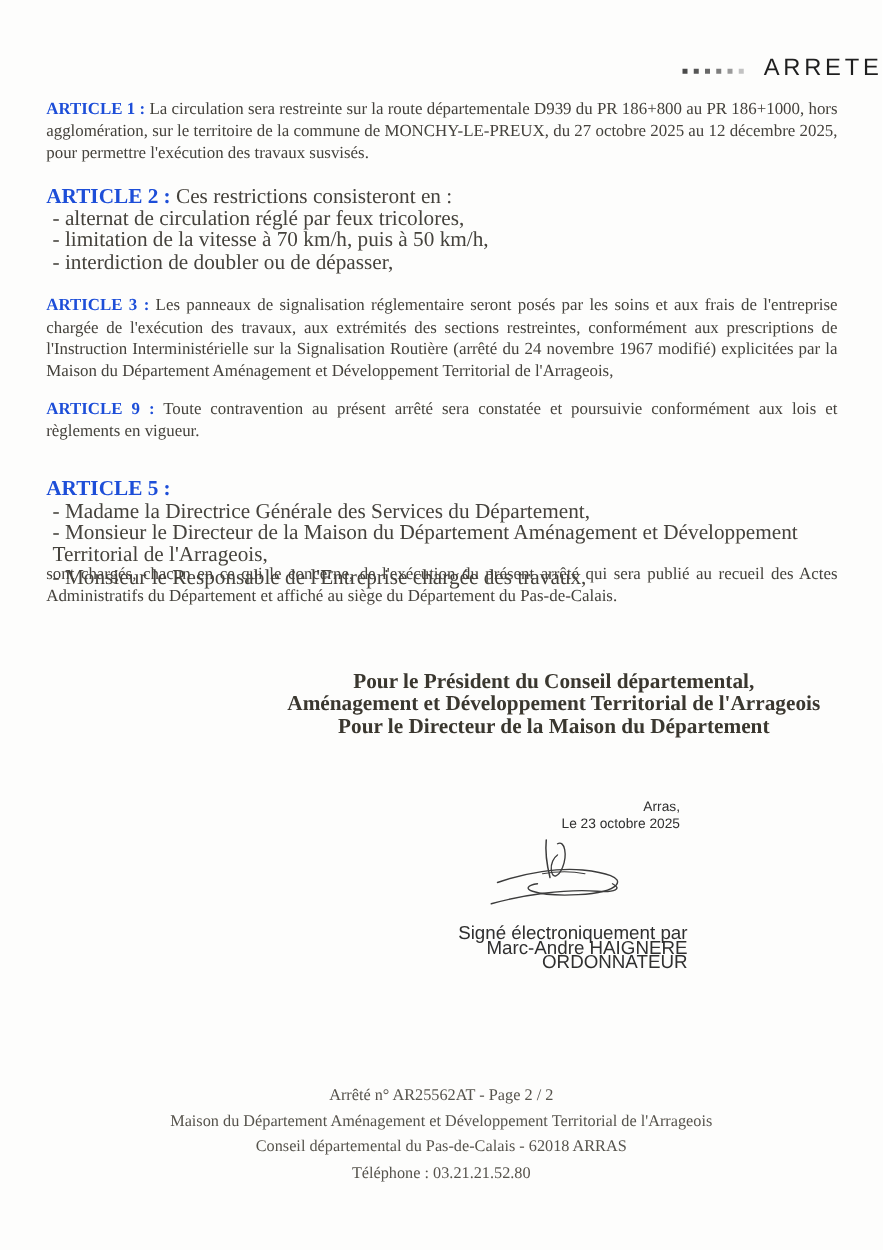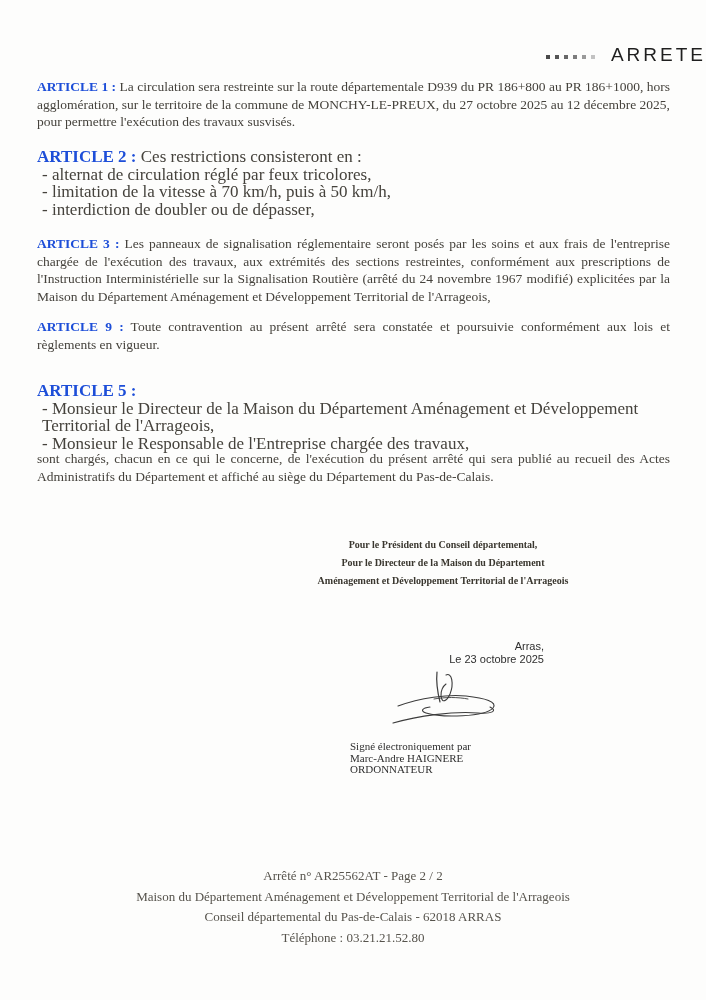--- a/index.html
+++ b/index.html
@@ -34,33 +34,33 @@
   .art-item { padding-left:5px; }
   #article-1 { top:78px; }
   #article-2 { top:148px; }
   #article-3 { top:235px; }
   #article-4 { top:318px; }
   #article-5 { top:370px;margin-top:12px; }
   #closing-para { top:450px; }
   
   .sig-heading {
     position:absolute; top:536px; left:203px; width:480px;
-    text-align:center; font-weight:bold; font-size:10px;
+    text-align:center; font-weight:bold; font-size:17px;
     line-height:17.8px; color:#3a372f;
   }
   .dateline {
     position:absolute; top:640px; left:344px; width:200px;
     text-align:right; font-family:"Liberation Sans", sans-serif;
     font-size:11px; line-height:13px; color:#2f2f2f;
   }
   .signature-svg { position:absolute; top:666px; left:390px; }
   .signed-by {
     position:absolute; top:741px; left:350px; width:200px;
-    text-align:left; font-family:Liberation Serif, serif;
-    font-size:11px; line-height:11.5px; color:#2f2f2f;
+    text-align:right; font-family:Liberation Sans, sans-serif;
+    font-size:15px; line-height:11.5px; color:#2f2f2f;
   }
   
   .footer {
     position:absolute; top:866px; left:0; width:706px;
     text-align:center; font-size:13px; line-height:20.5px; color:#56534c;
   }
 </style>
 </head>
 <body>
 
@@ -100,30 +100,31 @@
 
   <p class="para" id="article-4">
     <strong>ARTICLE 9 :</strong>
     <span>Toute contravention au présent arrêté sera constatée et poursuivie conformément aux lois et règlements en vigueur.</span>
   </p>
 
   <div class="art-block" id="article-5">
     <div class="art-head">
       <strong>ARTICLE 5 :</strong>
     </div>
+    <div class="art-item">- Madame la Directrice Générale des Services du Département,</div>
     <div class="art-item">- Monsieur le Directeur de la Maison du Département Aménagement et Développement Territorial de l'Arrageois,</div>
     <div class="art-item">- Monsieur le Responsable de l'Entreprise chargée des travaux,</div>
   </div>
 
   <p class="para" id="closing-para">sont chargés, chacun en ce qui le concerne, de l'exécution du présent arrêté qui sera publié au recueil des Actes Administratifs du Département et affiché au siège du Département du Pas-de-Calais.</p>
 
   <div class="sig-heading">
     <div>Pour le Président du Conseil départemental,</div>
+    <div>Aménagement et Développement Territorial  de l'Arrageois</div>
     <div>Pour le Directeur de la Maison du Département</div>
-    <div>Aménagement et Développement Territorial  de l'Arrageois</div>
   </div>
 
   <div class="dateline">
     <div>Arras,</div>
     <div>Le 23 octobre 2025</div>
   </div>
 
   <svg class="signature-svg" width="135" height="70" viewBox="0 0 135 70" fill="none">
     <path d="M47 6 C46 16 48 28 50 36" stroke="#3c3c3c" stroke-width="1.2" fill="none" stroke-linecap="round"></path>
     <path d="M56 9 C62 6 64 18 60 28 C57 35 52 38 51 30 C50.5 25 53 20 56 18" stroke="#3c3c3c" stroke-width="1.1" fill="none" stroke-linecap="round"></path>

